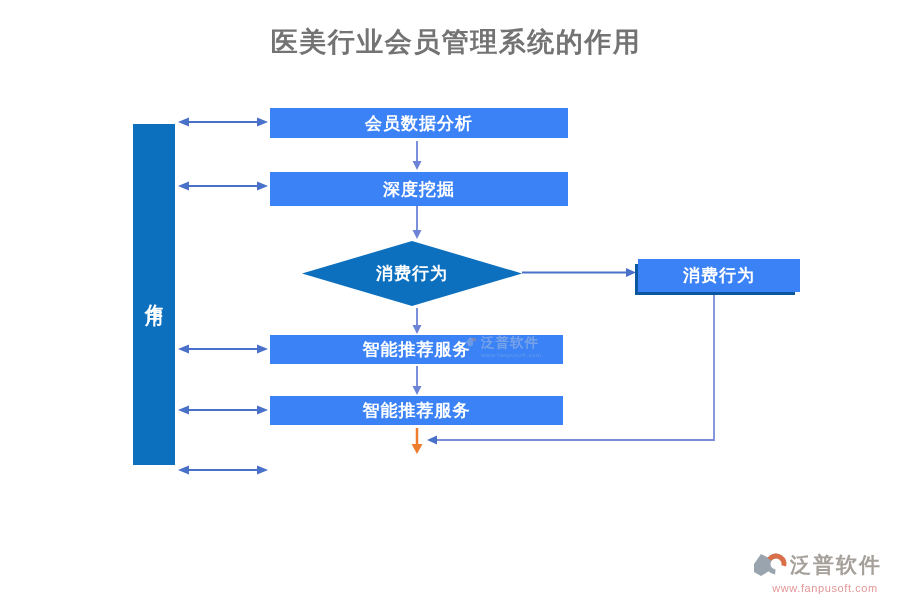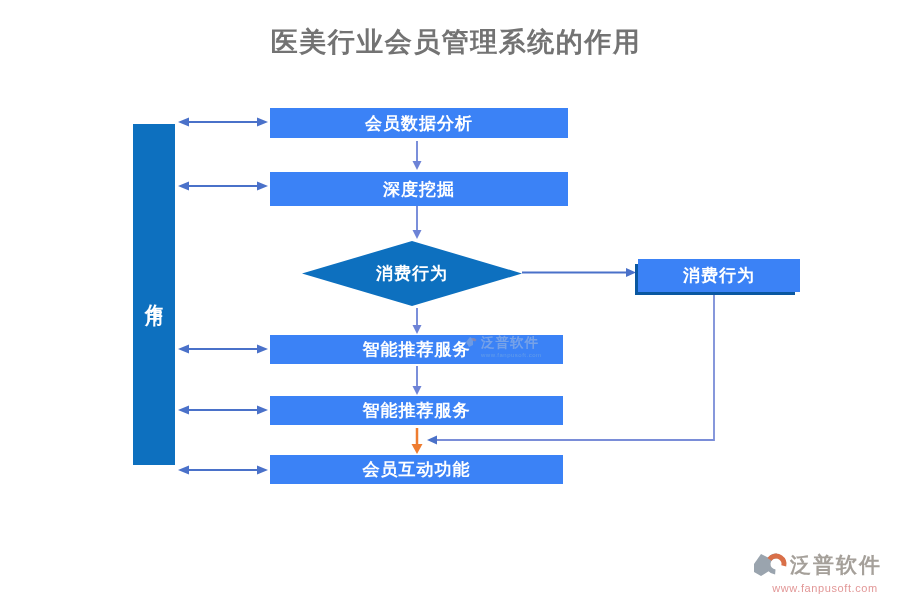--- a/index.html
+++ b/index.html
@@ -133,21 +133,20 @@
   <div class="side-bar">
     <span>作用</span>
   </div>
 
   <div class="node n1">会员数据分析</div>
   <div class="node n2">深度挖掘</div>
   <div class="diamond-label">消费行为</div>
   <div class="node n-consume">消费行为</div>
   <div class="node n4">智能推荐服务</div>
   <div class="node n5">智能推荐服务</div>
-  <div class="node n6">会员互动功能</div>
 
   <div class="watermark">
     <svg width="12" height="13" viewBox="0 0 12 13">
       <polygon points="0,6 4,1 7,3 7,9 3,11" fill="rgba(170,185,205,.8)"></polygon>
       <path d="M10.5 4 A4 4 0 0 0 5 2.5 L7 5 A2 2 0 0 1 9 5.5 Z" fill="rgba(210,140,110,.8)"></path>
     </svg>
     <div class="wm-text">
       <span class="wm-brand">泛普软件</span>
       <span class="wm-url">www.fanpusoft.com</span>
     </div>

